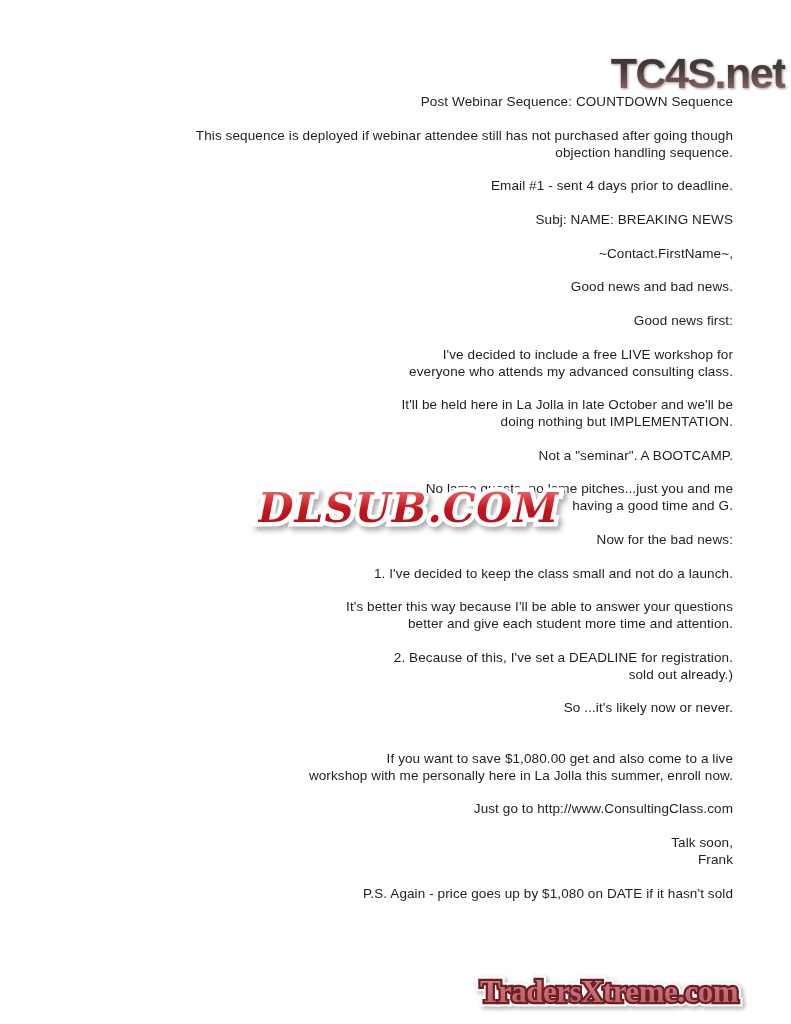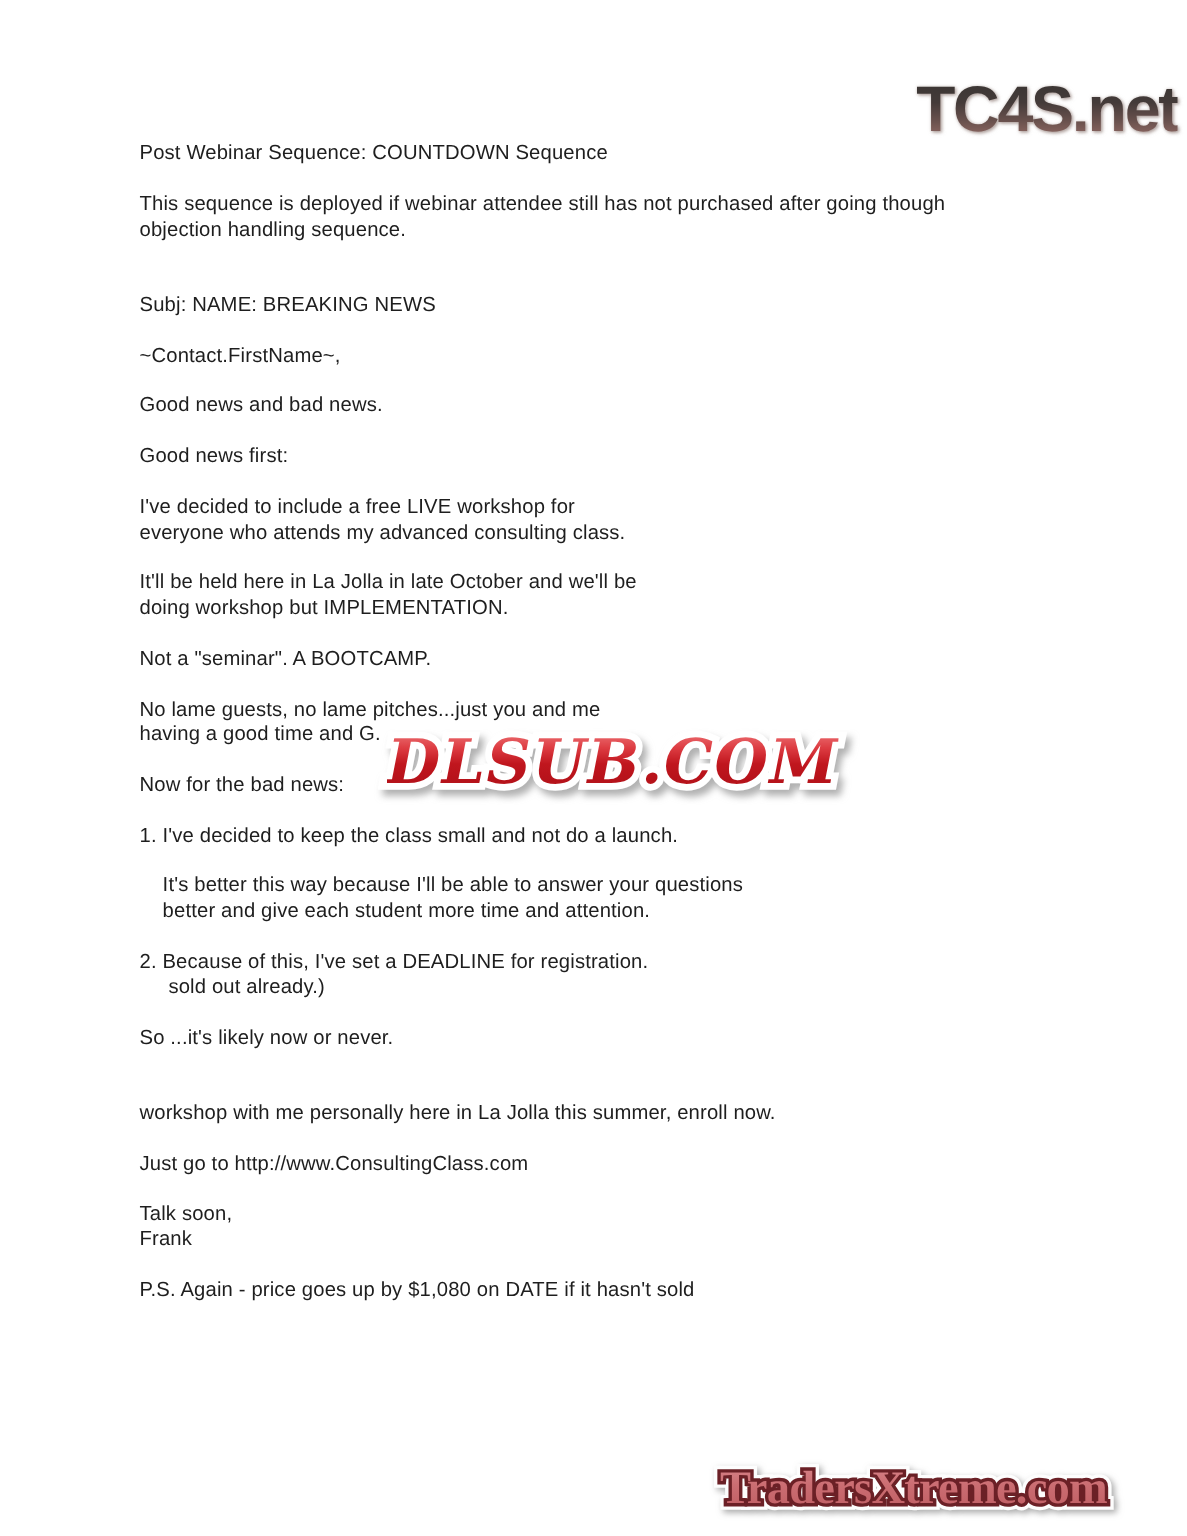--- a/index.html
+++ b/index.html
@@ -23,20 +23,21 @@
     top: 94px;
     width: 640px;
     font-size: 13.5px;
     line-height: 16.85px;
     color: #1e1e1e;
     letter-spacing: 0.1px;
   }
   .doc-line {
     white-space: pre;
     min-height: 16.85px;
+    text-align: right;
   }
 
   
   .tc4s {
     position: absolute;
     top: 4px;
     right: 6px;
   }
   .tc4s-text {
     display: inline-block;
@@ -128,53 +129,55 @@
   <div class="tc4s">
     <span class="tc4s-text">TC4S.net</span>
   </div>
 
   <div class="doc">
       <div class="doc-line">Post Webinar Sequence: COUNTDOWN Sequence</div>
       <div class="doc-line"></div>
       <div class="doc-line">This sequence is deployed if webinar attendee still has not purchased after going though</div>
       <div class="doc-line">objection handling sequence.</div>
       <div class="doc-line"></div>
+      <div class="doc-line">Email #1 - sent 4 days prior to deadline.</div>
       <div class="doc-line"></div>
       <div class="doc-line">Subj: NAME: BREAKING NEWS</div>
       <div class="doc-line"></div>
       <div class="doc-line">~Contact.FirstName~,</div>
       <div class="doc-line"></div>
       <div class="doc-line">Good news and bad news.</div>
       <div class="doc-line"></div>
       <div class="doc-line">Good news first:</div>
       <div class="doc-line"></div>
       <div class="doc-line">I've decided to include a free LIVE workshop for</div>
       <div class="doc-line">everyone who attends my advanced consulting class.</div>
       <div class="doc-line"></div>
       <div class="doc-line">It'll be held here in La Jolla in late October and we'll be</div>
-      <div class="doc-line">doing workshop but IMPLEMENTATION.</div>
+      <div class="doc-line">doing nothing but IMPLEMENTATION.</div>
       <div class="doc-line"></div>
       <div class="doc-line">Not a "seminar". A BOOTCAMP.</div>
       <div class="doc-line"></div>
       <div class="doc-line">No lame guests, no lame pitches...just you and me</div>
       <div class="doc-line">having a good time and G.</div>
       <div class="doc-line"></div>
       <div class="doc-line">Now for the bad news:</div>
       <div class="doc-line"></div>
       <div class="doc-line">1. I've decided to keep the class small and not do a launch.</div>
       <div class="doc-line"></div>
       <div class="doc-line">    It's better this way because I'll be able to answer your questions</div>
       <div class="doc-line">    better and give each student more time and attention.</div>
       <div class="doc-line"></div>
       <div class="doc-line">2. Because of this, I've set a DEADLINE for registration.</div>
       <div class="doc-line">     sold out already.)</div>
       <div class="doc-line"></div>
       <div class="doc-line">So ...it's likely now or never.</div>
       <div class="doc-line"></div>
       <div class="doc-line"></div>
+      <div class="doc-line">If you want to save $1,080.00 get and also come to a live</div>
       <div class="doc-line">workshop with me personally here in La Jolla this summer, enroll now.</div>
       <div class="doc-line"></div>
       <div class="doc-line">Just go to http://www.ConsultingClass.com</div>
       <div class="doc-line"></div>
       <div class="doc-line">Talk soon,</div>
       <div class="doc-line">Frank</div>
       <div class="doc-line"></div>
       <div class="doc-line">P.S. Again - price goes up by $1,080 on DATE if it hasn't sold</div>
     </div>
 

